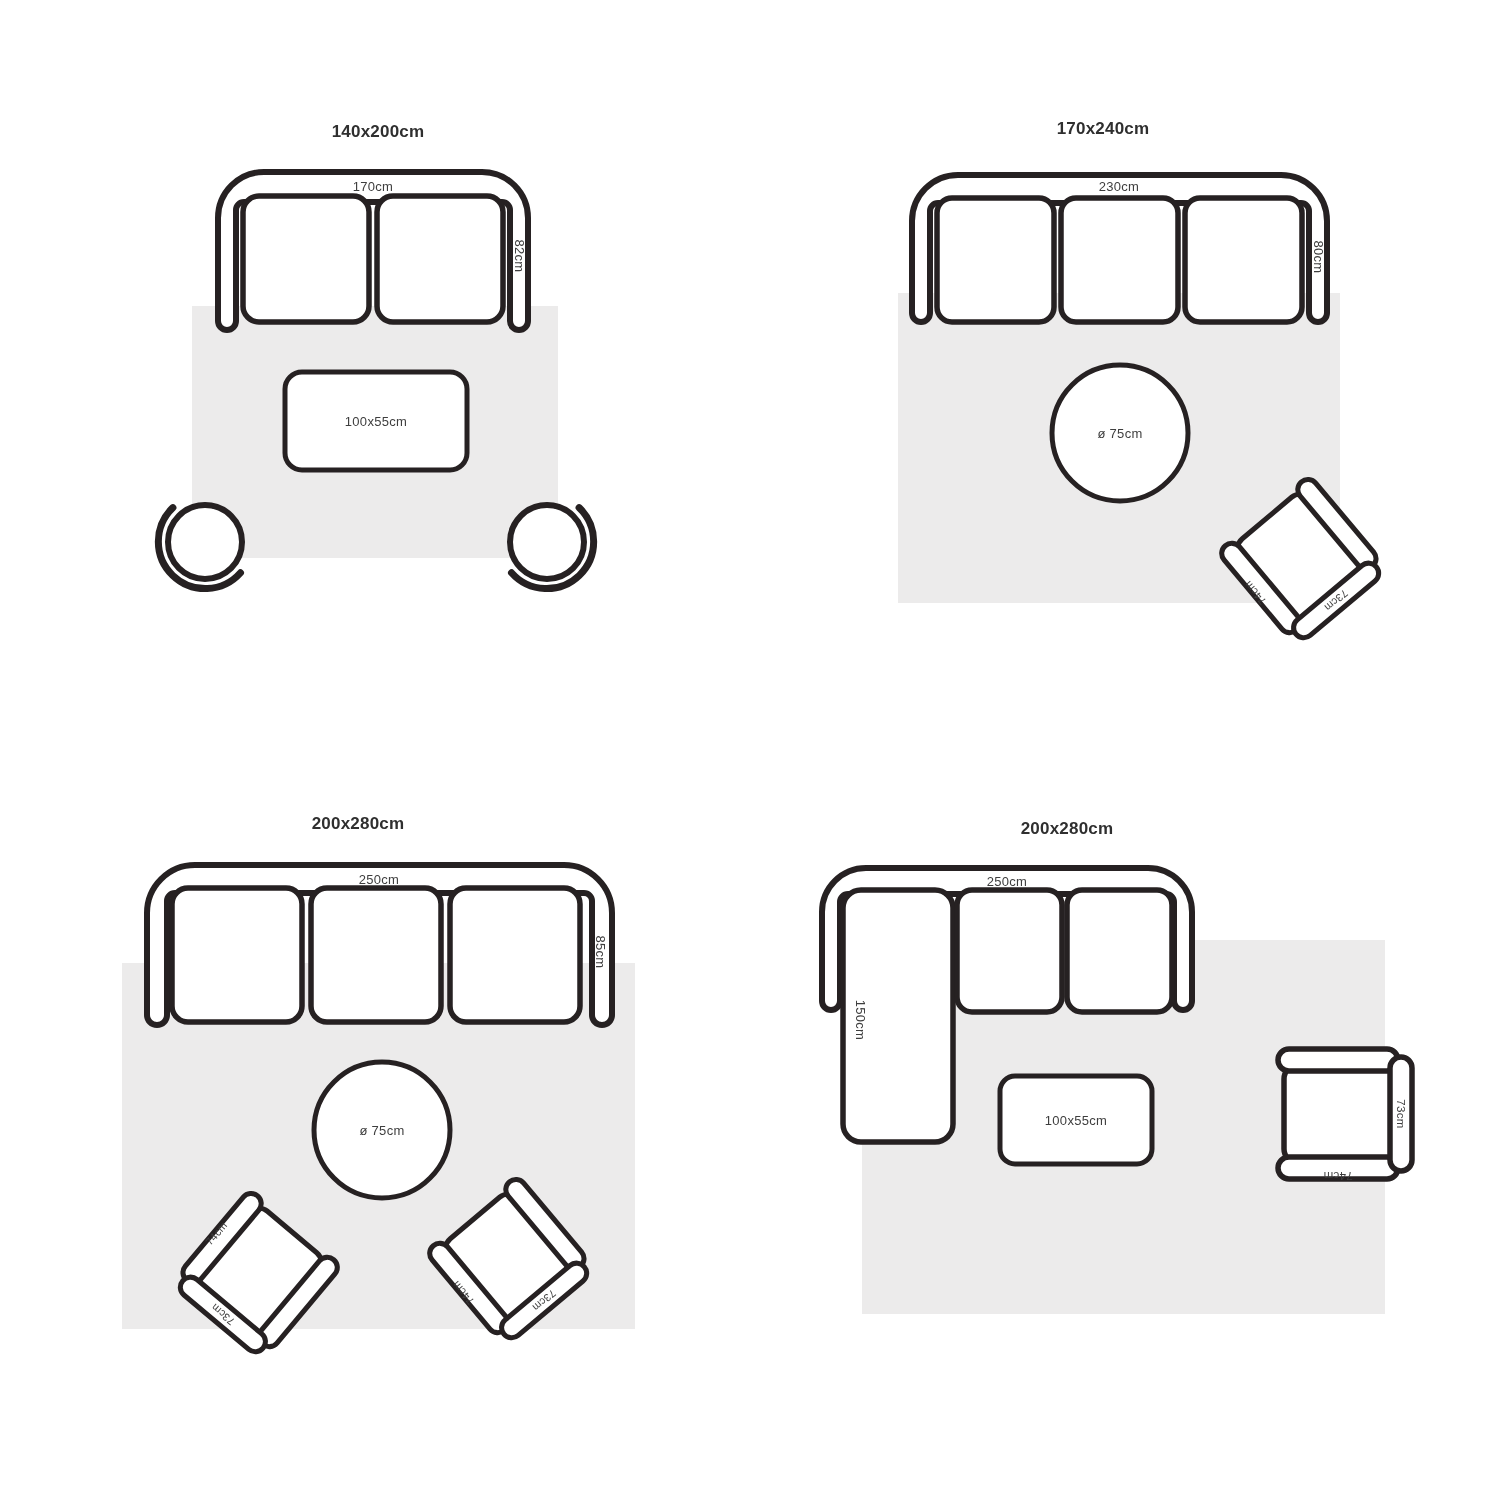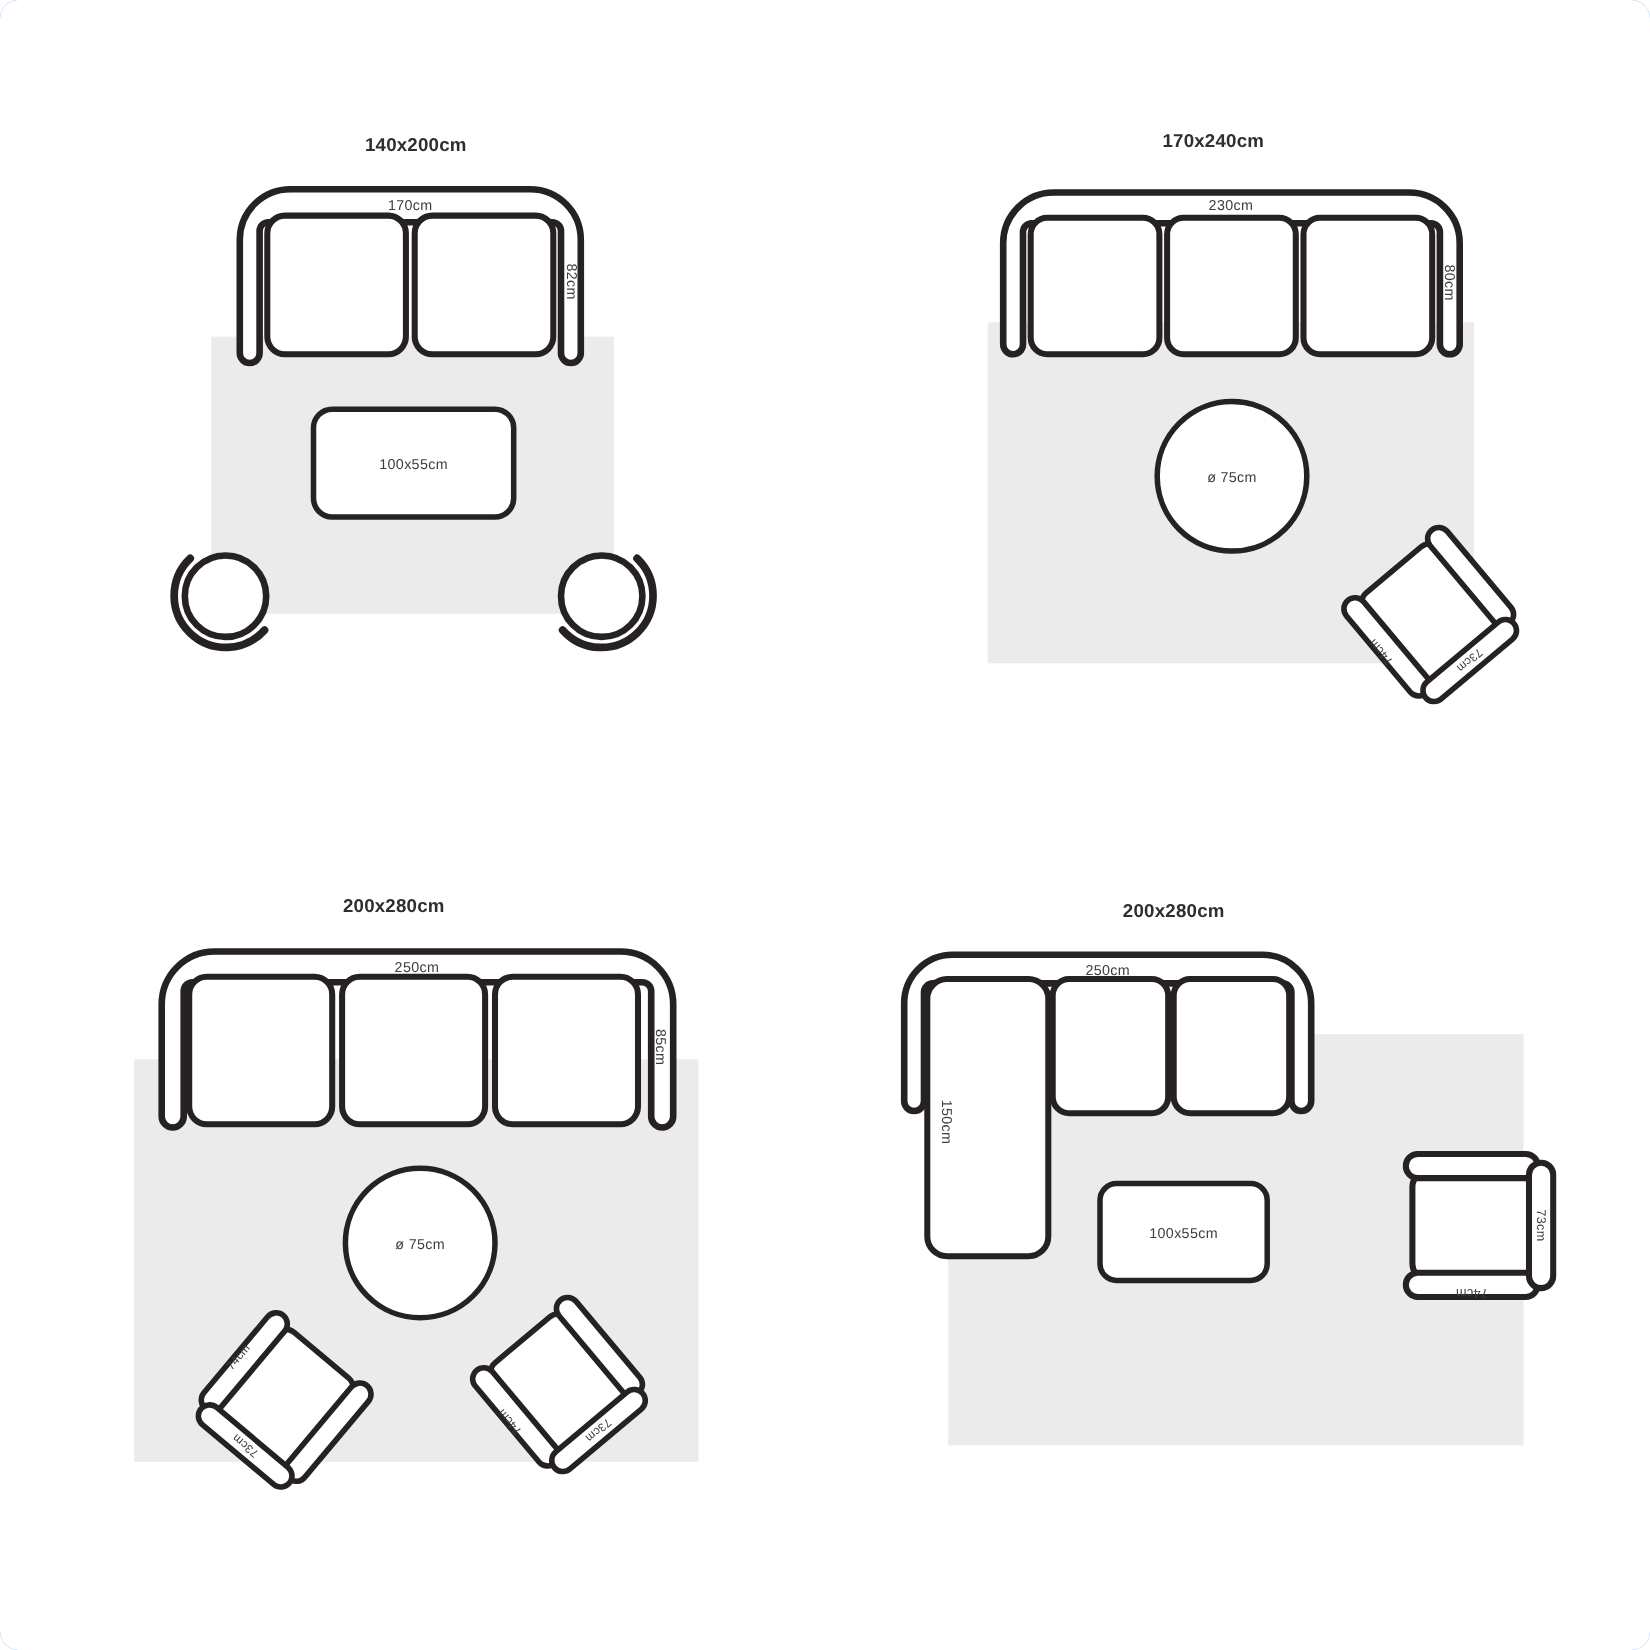--- a/index.html
+++ b/index.html
@@ -1,17 +1,17 @@
 <!DOCTYPE html>
 <html><head>
 <meta charset="utf-8">
 <style>
   html,body{margin:0;padding:0;background:#ffffff;}
   body{font-family:"Liberation Sans", sans-serif;}
-  .canvas{position:relative;width:1500px;height:1500px;background:#3b82f6;overflow:hidden;border-radius:17px;}
+  .canvas{position:relative;width:1500px;height:1500px;background:#3b82f6;overflow:hidden;}
   svg{display:block;}
   .outline{fill:#ffffff;stroke:#262122;stroke-width:6;stroke-linejoin:round;}
   .cushion{fill:#ffffff;stroke:#262122;stroke-width:5.5;stroke-linejoin:round;}
   .table{fill:#ffffff;stroke:#262122;stroke-width:5;}
   .pill{fill:#ffffff;stroke:#262122;stroke-width:5.5;}
   .seat{fill:#ffffff;stroke:#262122;stroke-width:5.5;}
   .ring{fill:none;stroke:#262122;stroke-width:7;stroke-linecap:round;}
   .tubseat{fill:#ffffff;stroke:#262122;stroke-width:6;}
   .rug{fill:#ECEBEB;}
   .ttl{font-size:17px;font-weight:700;fill:#2f2f2f;letter-spacing:0.2px;}

